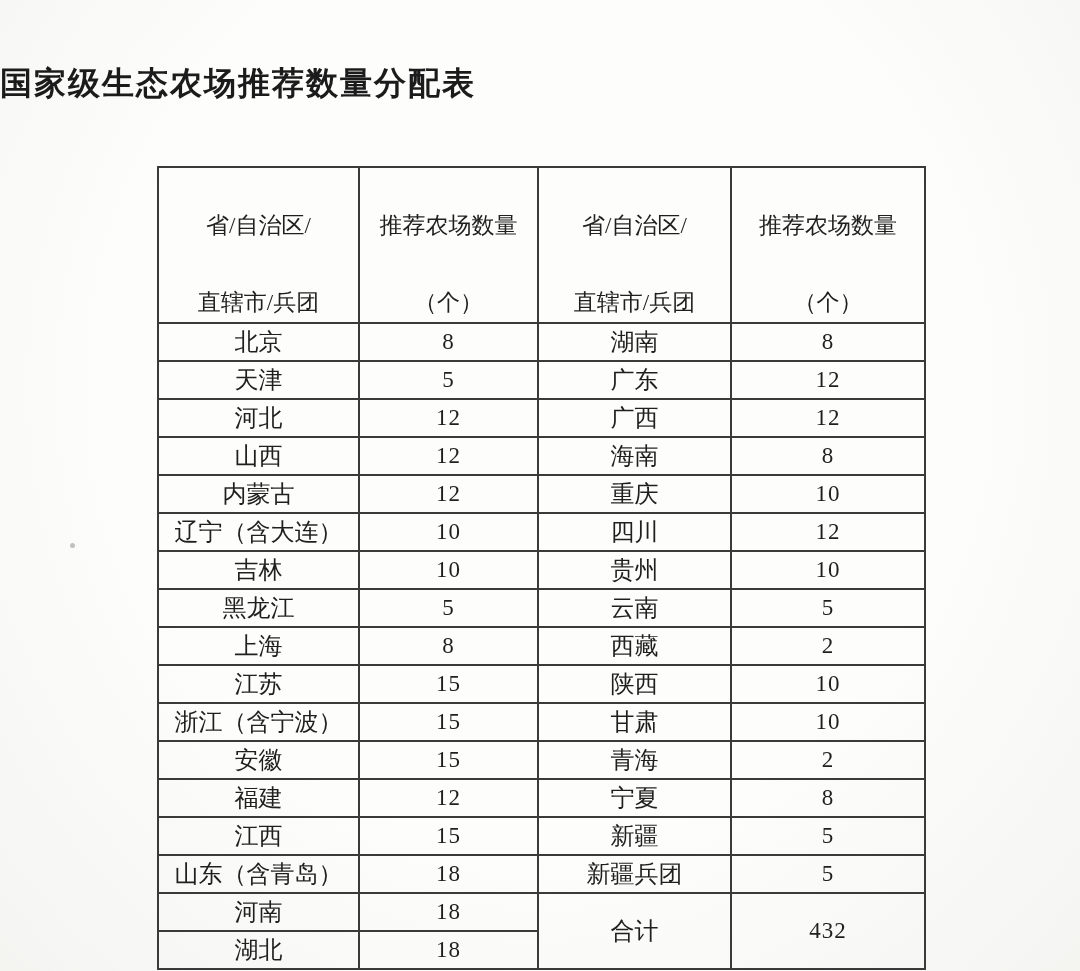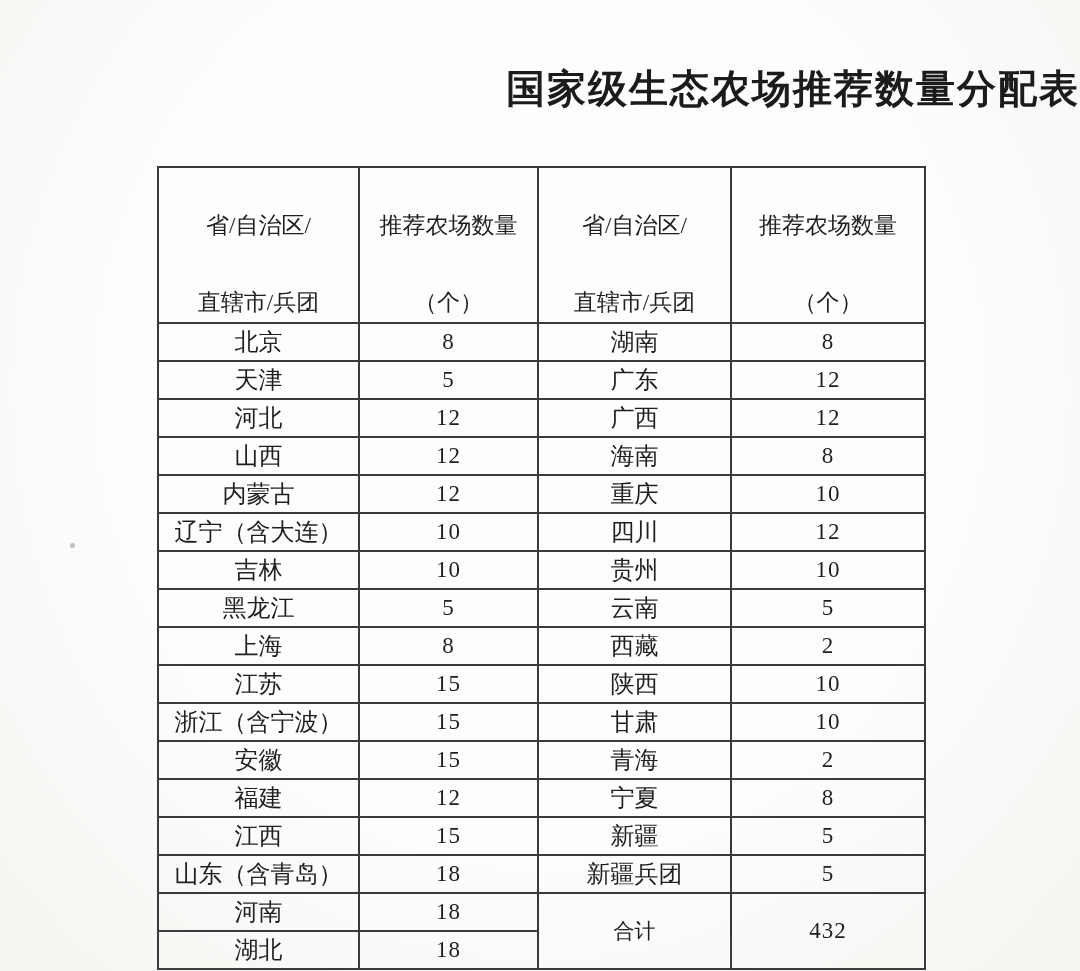--- a/index.html
+++ b/index.html
@@ -16,22 +16,22 @@
     width: 1080px;
     height: 971px;
     overflow: hidden;
     background: radial-gradient(ellipse at 50% 40%, #fdfdfc 55%, #f4f4f1 100%);
   }
   .doc-title {
     position: absolute;
     top: 62px;
     left: 0;
     width: 100%;
-    text-align: right;
-    font-size: 39px;
+    text-align: left;
+    font-size: 32px;
     font-weight: 700;
     letter-spacing: 2px;
     color: #1b1b1b;
   }
   table.alloc-table {
     position: absolute;
     left: 157px;
     top: 166px;
     width: 767px;
     border-collapse: collapse;
@@ -54,21 +54,21 @@
   }
   .alloc-table td {
     height: 36px; 
     font-size: 24px;
   }
   .alloc-table .qty {
     font-size: 23px;
     letter-spacing: 1px;
   }
   .alloc-table .total-label {
-    font-size: 21px;
+    font-size: 24px;
     margin-left: 16px;
   }
   .hdr-line { display: block; margin-top: 40px; }
   .scan-speck {
     position: absolute;
     left: 70px;
     top: 543px;
     width: 5px;
     height: 5px;
     border-radius: 50%;

